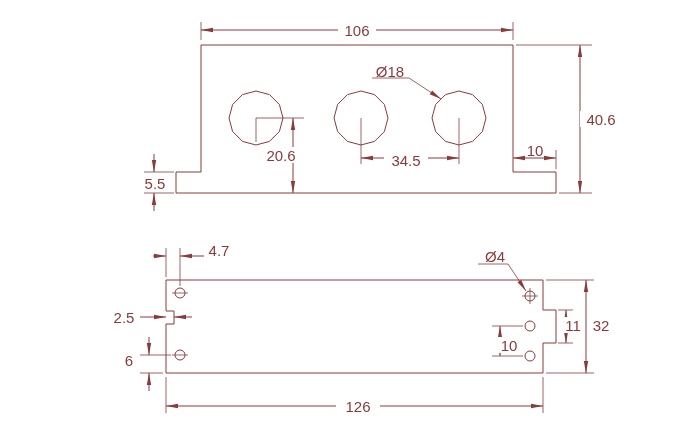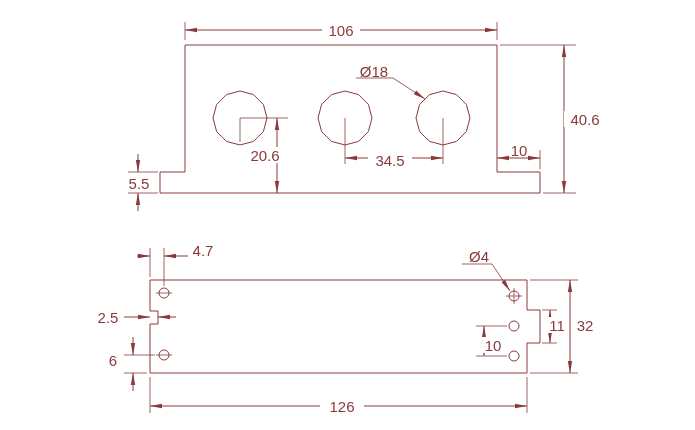--- a/index.html
+++ b/index.html
@@ -1,17 +1,17 @@
 <!DOCTYPE html>
 <html style="--line: #8a3a3a; --bg: #ffffff;"><head>
 <meta charset="utf-8">
 <style>
   :root { --line:#8a3a3a; --bg:#ffffff; }
   html,body { margin:0; padding:0; background:var(--bg); }
-  .canvas { position:relative; width:603px; height:430px; background:var(--bg); overflow:hidden; }
+  .canvas { position:relative; width:603px; height:430px; background:var(--bg); overflow:hidden;padding-left:16px; }
   svg { display:block; }
   .ln { stroke:var(--line); fill:none; stroke-width:1; }
   .thin { stroke:var(--line); fill:none; stroke-width:0.8; }
   .mask { fill:var(--bg); stroke:none; }
   .dim {
     fill:var(--line);
     font-family:"Liberation Sans", sans-serif;
     font-size:15px;
     text-anchor:middle;
     dominant-baseline:central;

